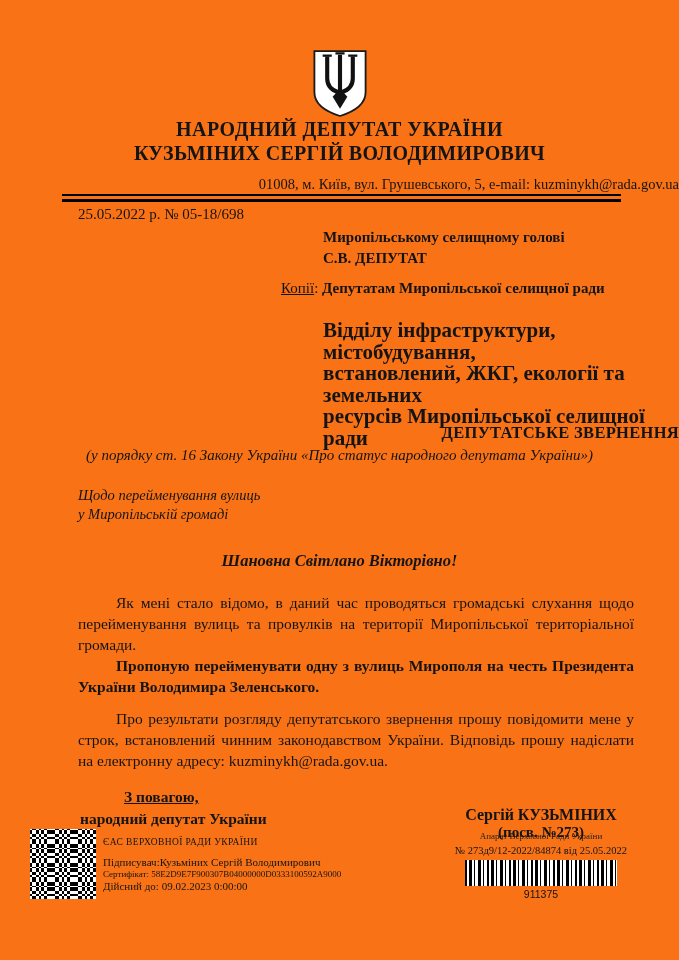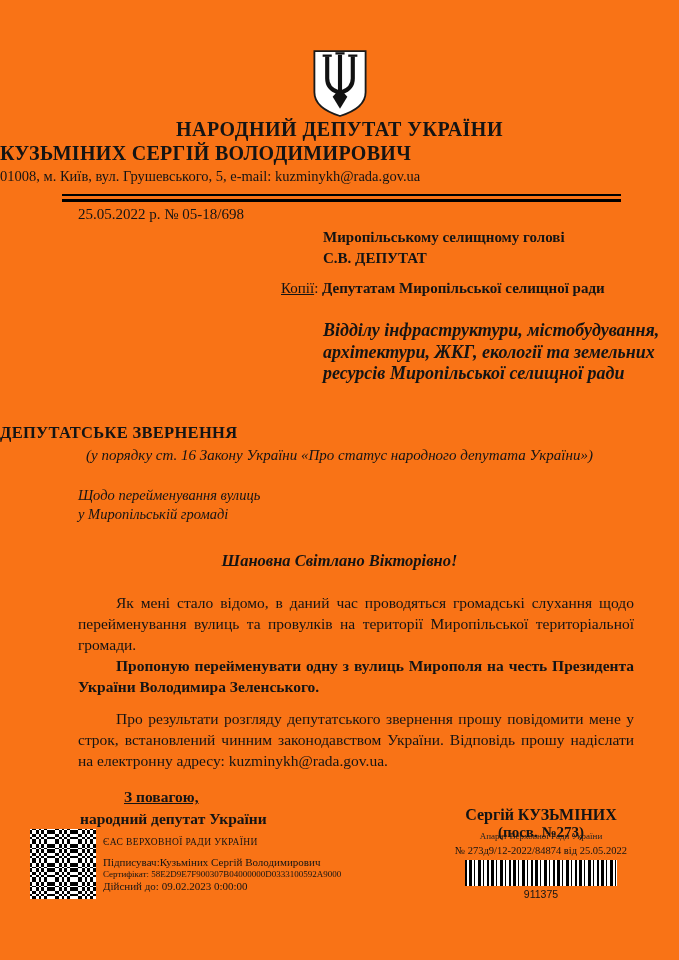--- a/index.html
+++ b/index.html
@@ -4,34 +4,34 @@
 <style>
   html,body{margin:0;padding:0;background:#ffffff;}
   .page{
     position:relative;width:679px;height:960px;margin:0 auto;background:#f97316;
     font-family:"Liberation Serif","DejaVu Serif",serif;color:#141414;overflow:hidden;
   }
   
   .emblem{position:absolute;left:50%;top:47px;transform:translateX(-50%);width:64px;height:74px;}
   .org-line1{position:absolute;top:118px;left:0;width:100%;text-align:center;
     font-weight:bold;font-size:20px;letter-spacing:.5px;}
-  .org-line2{position:absolute;top:142px;left:0;width:100%;
+  .org-line2{position:absolute;top:142px;left:0;width:100%;text-align:center;
     font-weight:bold;font-size:20px;letter-spacing:.3px;}
-  .addr-line{position:absolute;top:168px;left:0;width:100%;text-align:left;font-size:14.5px;font-family:Liberation Serif, serif;}
+  .addr-line{position:absolute;top:176px;left:0;width:100%;text-align:right;font-size:14.5px;font-family:Liberation Serif, serif;}
   .double-rule{position:absolute;top:194px;left:62px;right:58px;height:3px;
     border-top:2px solid #000;border-bottom:3px solid #000;}
   
   .ref-number{position:absolute;top:206px;left:78px;font-size:15px;}
   .recipient-main{position:absolute;top:227px;left:323px;font-weight:bold;font-size:15px;line-height:21px;}
   .copy-line{position:absolute;top:280px;left:281px;font-size:15px;text-align:center;}
   .copy-line .u{text-decoration:underline;}
   .copy-line b{font-weight:bold;}
-  .dept-block{position:absolute;top:320px;left:323px;font-weight:bold;font-size:18px;line-height:21.5px;font-style:italic;}
+  .dept-block{position:absolute;top:320px;left:323px;font-weight:bold;font-size:21px;line-height:21.5px;}
   
-  .doc-title{position:absolute;top:423px;left:0;width:100%;text-align:left;
+  .doc-title{position:absolute;top:423px;left:0;width:100%;text-align:right;
     font-weight:bold;font-size:16.5px;letter-spacing:.3px;}
   .doc-subtitle{position:absolute;top:447px;left:0;width:100%;text-align:center;
     font-style:italic;font-size:15px;}
   .subject-block{position:absolute;top:486px;left:78px;font-style:italic;font-size:14.5px;line-height:19px;}
   .salutation{position:absolute;top:551px;left:0;width:100%;text-align:center;
     font-weight:bold;font-style:italic;font-size:16.5px;}
   
   .body-text{position:absolute;top:592px;left:78px;width:556px;font-size:15.5px;
     line-height:21px;text-align:justify;}
   .body-text p{margin:0;text-indent:38px;}
@@ -90,21 +90,21 @@
 
   <div class="recipient-main">
     <div>Миропільському селищному голові</div>
     <div>С.В. ДЕПУТАТ</div>
   </div>
   <div class="copy-line">
     <span class="u">Копії</span><span>: </span><b>Депутатам Миропільської селищної ради</b>
   </div>
   <div class="dept-block">
     <div>Відділу інфраструктури, містобудування,</div>
-    <div>архітектури, ЖКГ, екології та земельних</div>
+    <div>встановлений, ЖКГ, екології та земельних</div>
     <div>ресурсів Миропільської селищної ради</div>
   </div>
 
   <div class="doc-title">ДЕПУТАТСЬКЕ ЗВЕРНЕННЯ</div>
   <div class="doc-subtitle">(у порядку ст. 16 Закону України «Про статус народного депутата України»)</div>
   <div class="subject-block">
     <div>Щодо перейменування вулиць</div>
     <div>у Миропільській громаді</div>
   </div>
 

